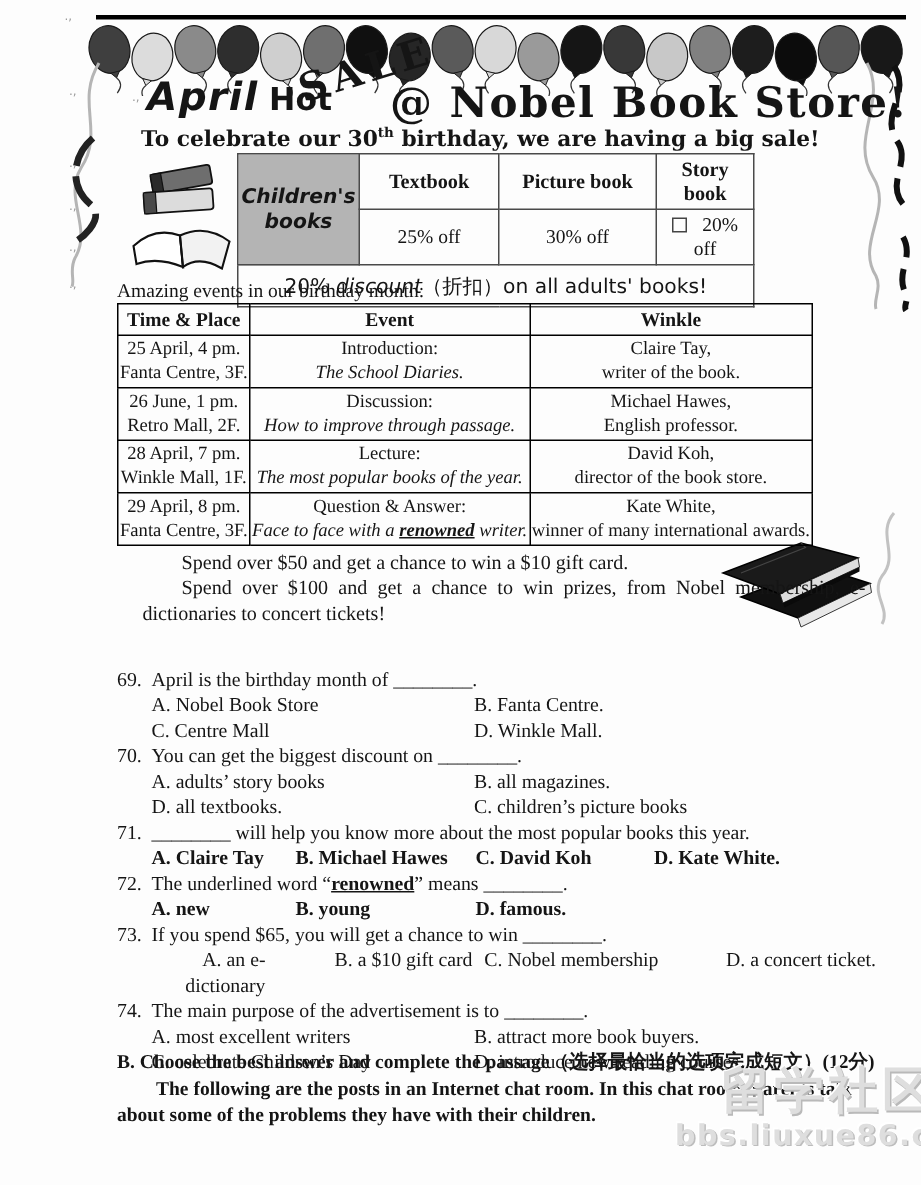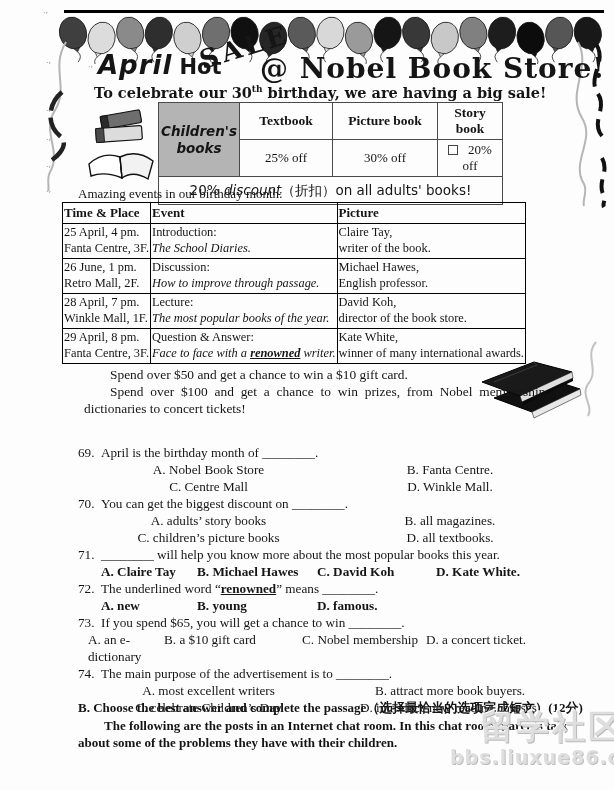--- a/index.html
+++ b/index.html
@@ -35,41 +35,41 @@
           font-size:13.5px;width:72px;line-height:17px;}
   .dhead{font-weight:bold;font-size:13.5px;height:24px;}
   .doff{font-size:13px;height:21px;}
   .dfoot{font-family:"DejaVu Sans",sans-serif;font-size:13.5px;height:23px;}
   .dfoot .it{font-style:italic;}
   .cb{display:inline-block;width:8px;height:8px;border:1.2px solid #444;margin-right:10px;vertical-align:-1px;}
 
   .amazing{position:absolute;left:78px;top:186px;font-size:13px;}
 
   
-  .etable{position:absolute;left:62px;top:202px;width:440px;border-collapse:collapse;text-align:left;
+  .etable{position:absolute;left:78px;top:202px;width:440px;border-collapse:collapse;text-align:center;
           font-size:12.4px;}
   .etable td,.etable th{border:1.5px solid #000;padding:1px 1px 2px;vertical-align:middle;}
   .etable th{font-size:13px;height:17px;}
   .etable .l1,.etable .l2{line-height:15.5px;white-space:nowrap;}
   .etable .ital{font-style:italic;}
   .etable .emph{font-weight:bold;text-decoration:underline;font-style:italic;}
 
   
-  .perks{position:absolute;left:84px;top:366px;width:482px;font-size:13.4px;line-height:17px;}
+  .perks{position:absolute;left:95px;top:366px;width:482px;font-size:13.4px;line-height:17px;}
   .perks p{margin:0;text-indent:26px;}
   .perks p.just{text-align:justify;}
 
   
   .questions{position:absolute;left:78px;top:444px;width:506px;font-size:13.2px;line-height:17px;}
   .qhead{display:flex;}
   .qnum{width:23px;flex:none;}
   .qstem{flex:1;}
-  .opts2{display:grid;grid-template-columns:215px 1fr;margin-left:23px;text-align:center;}
+  .opts2{display:grid;grid-template-columns:215px 1fr;margin-left:23px;}
   .opts4a{display:grid;grid-template-columns:96px 120px 119px 1fr;margin-left:23px;font-weight:bold;}
-  .opts4b{display:grid;grid-template-columns:76px 138px 124px 1fr;margin-left:10px;}
+  .opts4b{display:grid;grid-template-columns:76px 138px 124px 1fr;margin-left:23px;text-align:right;}
   .emphq{font-weight:bold;text-decoration:underline;}
 
   
   .sectionB{position:absolute;left:78px;top:699px;width:524px;font-weight:bold;font-size:13px;line-height:17.5px;font-family:Liberation Serif, serif;}
   .sectionB .bh{white-space:nowrap;}
   .sectionB p{margin:0;text-indent:26px;width:502px;}
 
   
   .watermark{position:absolute;left:450px;top:708px;z-index:4;text-align:center;
              font-family:"DejaVu Sans",sans-serif;font-weight:bold;color:#dedede;}
@@ -264,21 +264,21 @@
   <table class="etable">
     <colgroup>
         <col style="width:109px;">
         <col style="width:192px;">
         <col style="width:188px;">
       </colgroup>
     <tbody>
         <tr>
       <th>Time &amp; Place</th>
       <th>Event</th>
-      <th>Picture</th>
+      <th>Winkle</th>
     </tr>
     <tr>
       <td>
             <div class="l1">25 April, 4 pm.</div>
             <div class="l2">Fanta Centre, 3F.</div>
           </td>
       <td>
             <div class="l1">Introduction:</div>
             <div class="l2 ital"><span>The School Diaries.</span><span class="emph"></span><span></span></div>
           </td>
@@ -353,22 +353,22 @@
     </div>
 
     <div class="q">
       <div class="qhead">
           <span class="qnum">70.</span>
           <span class="qstem">You can get the biggest discount on ________.</span>
         </div>
       <div class="opts2">
         <span>A. adults’ story books</span>
         <span>B. all magazines.</span>
+        <span>D. all textbooks.</span>
         <span>C. children’s picture books</span>
-        <span>D. all textbooks.</span>
       </div>
     </div>
 
     <div class="q">
       <div class="qhead">
           <span class="qnum">71.</span>
           <span class="qstem">________ will help you know more about the most popular books this year.</span>
         </div>
       <div class="opts4a">
         <span>A. Claire Tay</span>

